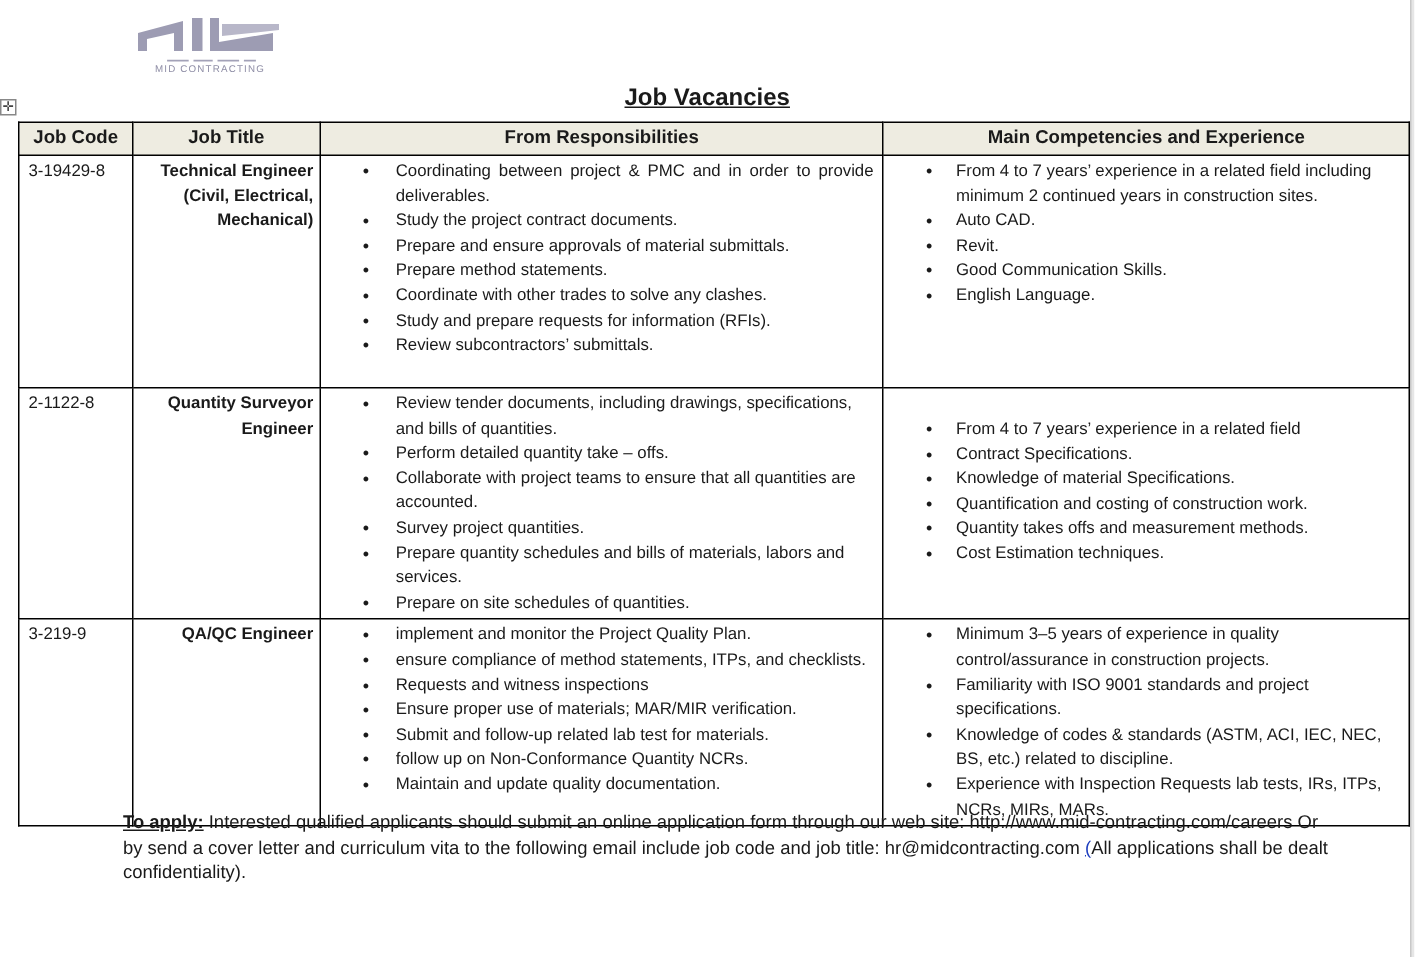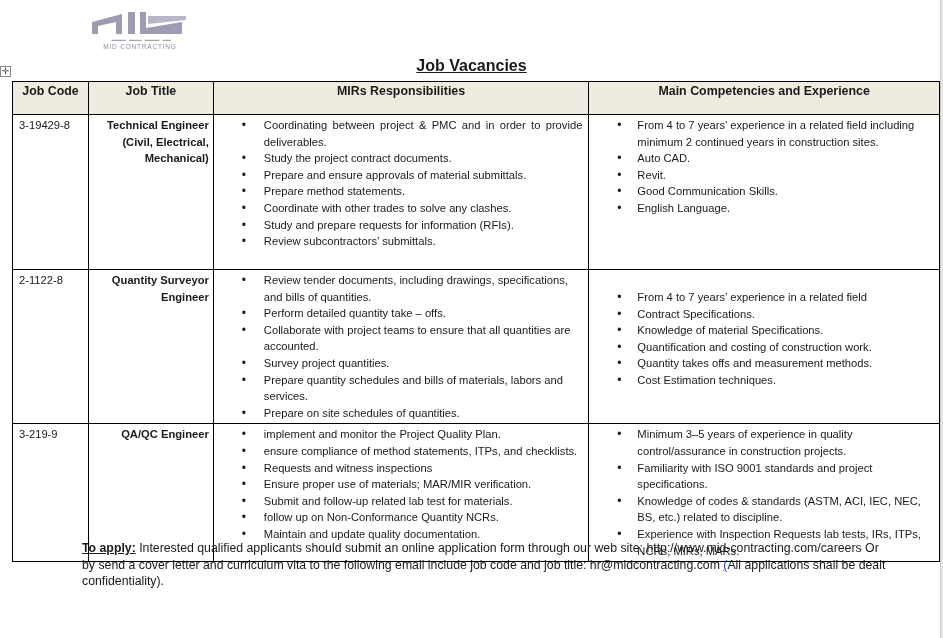--- a/index.html
+++ b/index.html
@@ -13,21 +13,21 @@
     .logo-arabic { position: absolute; left: 14px; top: 28px; width: 78px; height: 4px; }
     .logo-text { position: absolute; left: 2px; top: 33px; width: 100px; text-align: center; font-size: 6.5px; letter-spacing: 0.8px; color: #8f8ea6; font-family: "Liberation Sans", sans-serif; }
 
     .table-move-handle { position: absolute; left: 0; top: 66px; width: 11px; height: 11px; border: 1px solid #888; background: #fff; font-size: 9px; line-height: 9px; text-align: center; color: #444; }
 
     .doc-title { position: absolute; left: 0; width: 943px; top: 57px; text-align: center; }
     .doc-title span { font-size: 16px; font-weight: bold; text-decoration: underline; font-family: "Liberation Sans", sans-serif; }
 
     table.vacancies { position: absolute; left: 12px; top: 81px; width: 928px; border-collapse: collapse; font-size: 11.2px; line-height: 16.6px; }
     table.vacancies th, table.vacancies td { border: 1px solid #000; vertical-align: top; }
-    table.vacancies th { background: #eeece1; font-weight: bold; font-size: 12.4px; height: 19px; padding: 1px 4px 15px 4px; text-align: center; line-height: 16px; }
+    table.vacancies th { background: #eeece1; font-weight: bold; font-size: 12.4px; height: 19px; padding: 1px 4px 4px 4px; text-align: center; line-height: 16px; }
     .col-code { width: 76px; }
     .col-title { width: 125px; }
     .col-resp { width: 376px; }
     .col-comp { width: 351px; }
     td.code { padding: 2px 6px; }
     td.title { padding: 2px 4px; text-align: right; font-weight: bold; }
     td.resp, td.comp { padding: 2px 6px 2px 0; }
     ul.bullets { list-style: none; }
     ul.bullets li { position: relative; padding-left: 50px; }
     ul.bullets li::before { content: "\2022"; position: absolute; left: 28px; top: 0; font-size: 12px; }
@@ -72,21 +72,21 @@
   <colgroup>
     <col class="col-code">
       <col class="col-title">
       <col class="col-resp">
       <col class="col-comp">
   </colgroup>
   <thead>
     <tr>
       <th>Job Code</th>
       <th>Job Title</th>
-      <th>MIRs Responsibilities</th>
+      <th>From Responsibilities</th>
       <th>Main Competencies and Experience</th>
     </tr>
   </thead>
   <tbody>
     <tr class="row1">
       <td class="code">3-19429-8</td>
       <td class="title">Technical Engineer (Civil, Electrical, Mechanical)</td>
       <td class="resp justify">
         <ul class="bullets">
           <li>Coordinating between project &amp; PMC and in order to provide deliverables.</li>

